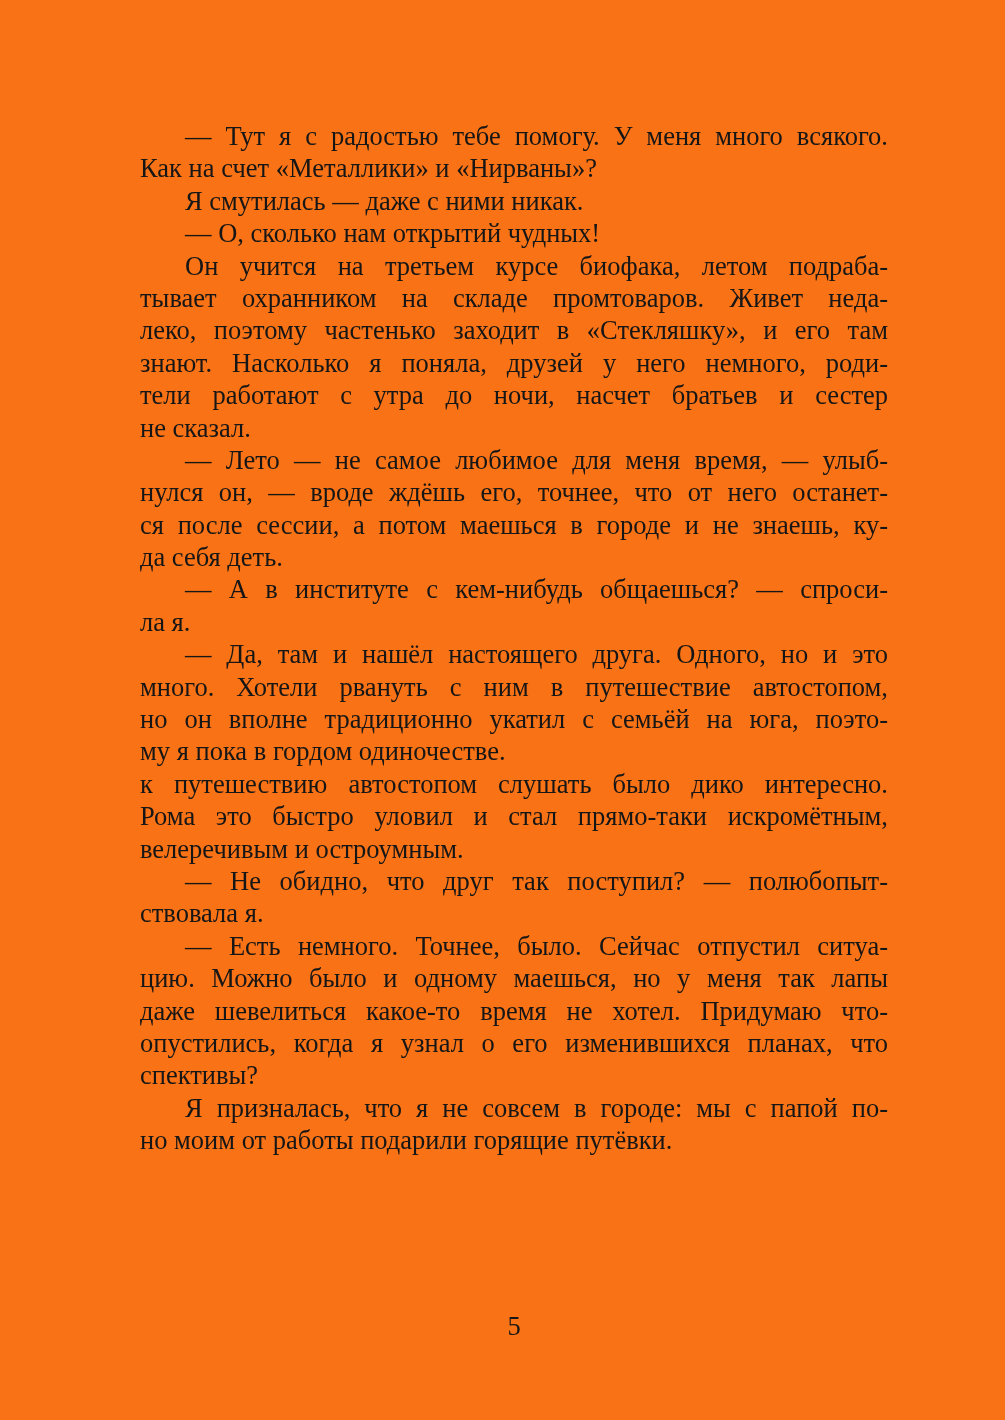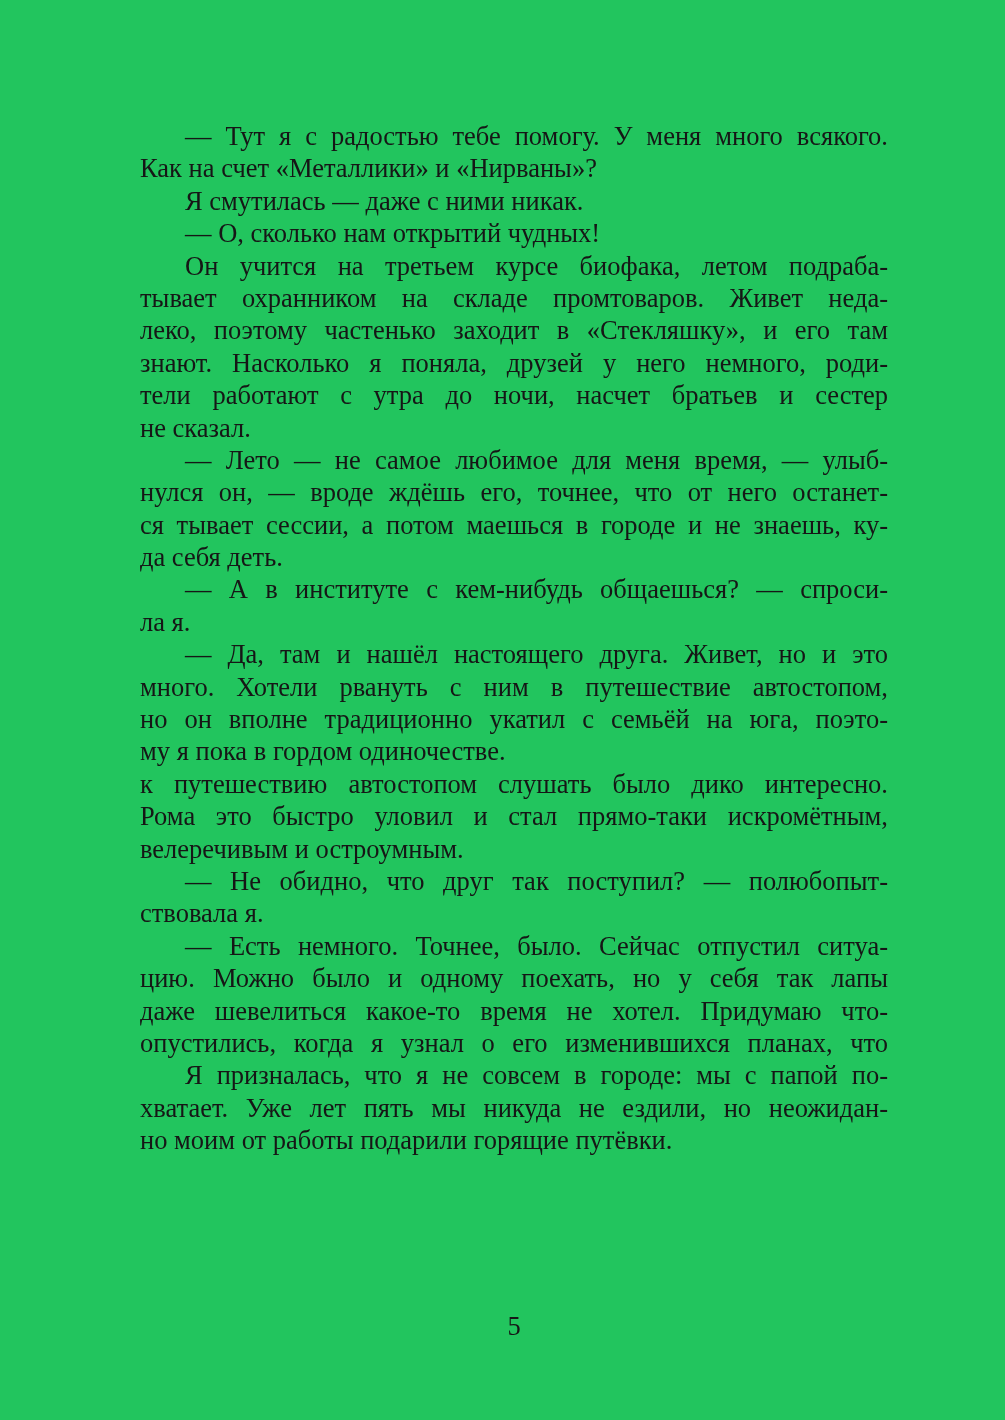--- a/index.html
+++ b/index.html
@@ -4,21 +4,21 @@
 <style>
   html, body {
     margin: 0;
     padding: 0;
     background: #ffffff;
   }
   .page {
     position: relative;
     width: 1005px;
     height: 1420px;
-    background: #22c55e;
+    background: #f97316;
     overflow: hidden;
     font-family: "Liberation Serif", "DejaVu Serif", serif;
     color: #161616;
   }
   .text-block {
     position: absolute;
     left: 140px;
     top: 120px;
     width: 748px;
     font-size: 26.5px;
@@ -73,48 +73,48 @@
         <div class="line pf">Он учится на третьем курсе биофака, летом подраба-</div>
         <div class="line">тывает охранником на складе промтоваров. Живет неда-</div>
         <div class="line">леко, поэтому частенько заходит в «Стекляшку», и его там</div>
         <div class="line">знают. Насколько я поняла, друзей у него немного, роди-</div>
         <div class="line">тели работают с утра до ночи, насчет братьев и сестер</div>
         <div class="line pl">не сказал.</div>
       </div>
       <div class="paragraph">
         <div class="line pf">— Лето — не самое любимое для меня время, — улыб-</div>
         <div class="line">нулся он, — вроде ждёшь его, точнее, что от него останет-</div>
-        <div class="line">ся тывает сессии, а потом маешься в городе и не знаешь, ку-</div>
+        <div class="line">ся после сессии, а потом маешься в городе и не знаешь, ку-</div>
         <div class="line pl">да себя деть.</div>
       </div>
       <div class="paragraph">
         <div class="line pf">— А в институте с кем-нибудь общаешься? — спроси-</div>
         <div class="line pl">ла я.</div>
       </div>
       <div class="paragraph">
-        <div class="line pf">— Да, там и нашёл настоящего друга. Живет, но и это</div>
+        <div class="line pf">— Да, там и нашёл настоящего друга. Одного, но и это</div>
         <div class="line">много. Хотели рвануть с ним в путешествие автостопом,</div>
         <div class="line">но он вполне традиционно укатил с семьёй на юга, поэто-</div>
         <div class="line pl">му я пока в гордом одиночестве.</div>
       </div>
       <div class="paragraph">
         <div class="line">к путешествию автостопом слушать было дико интересно.</div>
         <div class="line">Рома это быстро уловил и стал прямо-таки искромётным,</div>
         <div class="line pl">велеречивым и остроумным.</div>
       </div>
       <div class="paragraph">
         <div class="line pf">— Не обидно, что друг так поступил? — полюбопыт-</div>
         <div class="line pl">ствовала я.</div>
       </div>
       <div class="paragraph">
         <div class="line pf">— Есть немного. Точнее, было. Сейчас отпустил ситуа-</div>
-        <div class="line">цию. Можно было и одному поехать, но у себя так лапы</div>
+        <div class="line">цию. Можно было и одному маешься, но у меня так лапы</div>
         <div class="line">даже шевелиться какое-то время не хотел. Придумаю что-</div>
         <div class="line">опустились, когда я узнал о его изменившихся планах, что</div>
+        <div class="line pl">спективы?</div>
       </div>
       <div class="paragraph">
         <div class="line pf">Я призналась, что я не совсем в городе: мы с папой по-</div>
-        <div class="line">хватает. Уже лет пять мы никуда не ездили, но неожидан-</div>
         <div class="line pl">но моим от работы подарили горящие путёвки.</div>
       </div>
     </div>
   <div class="page-number">5</div>
 </div>
 
 </body></html>

